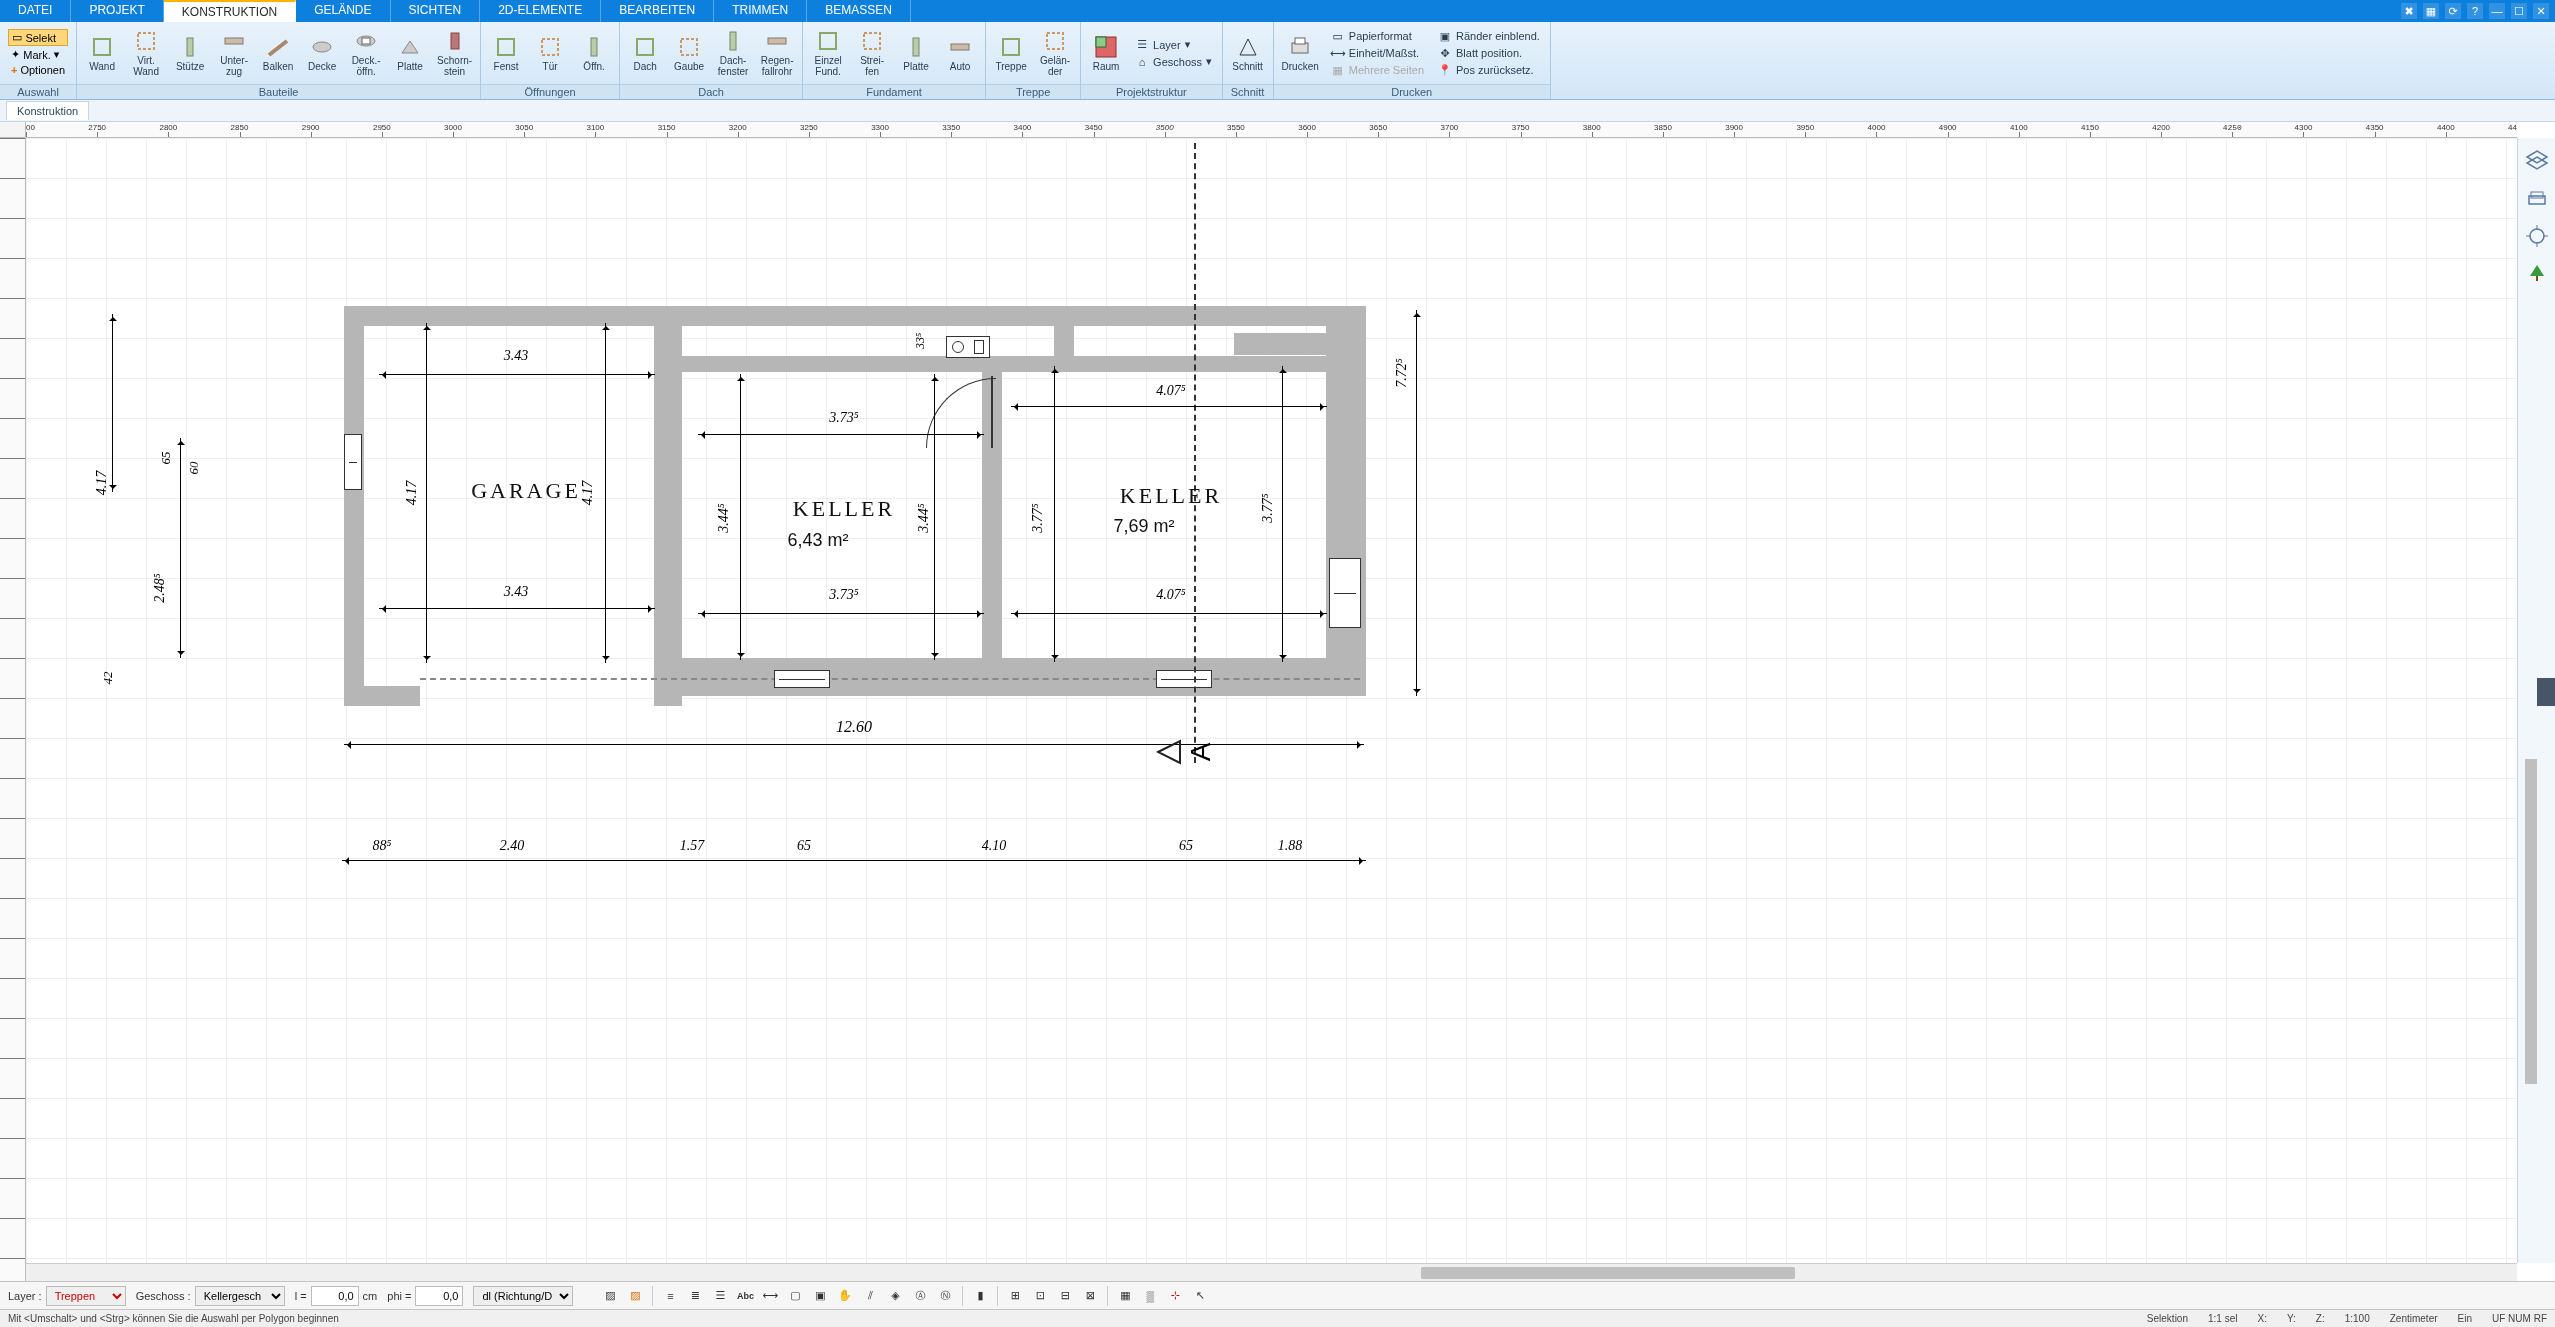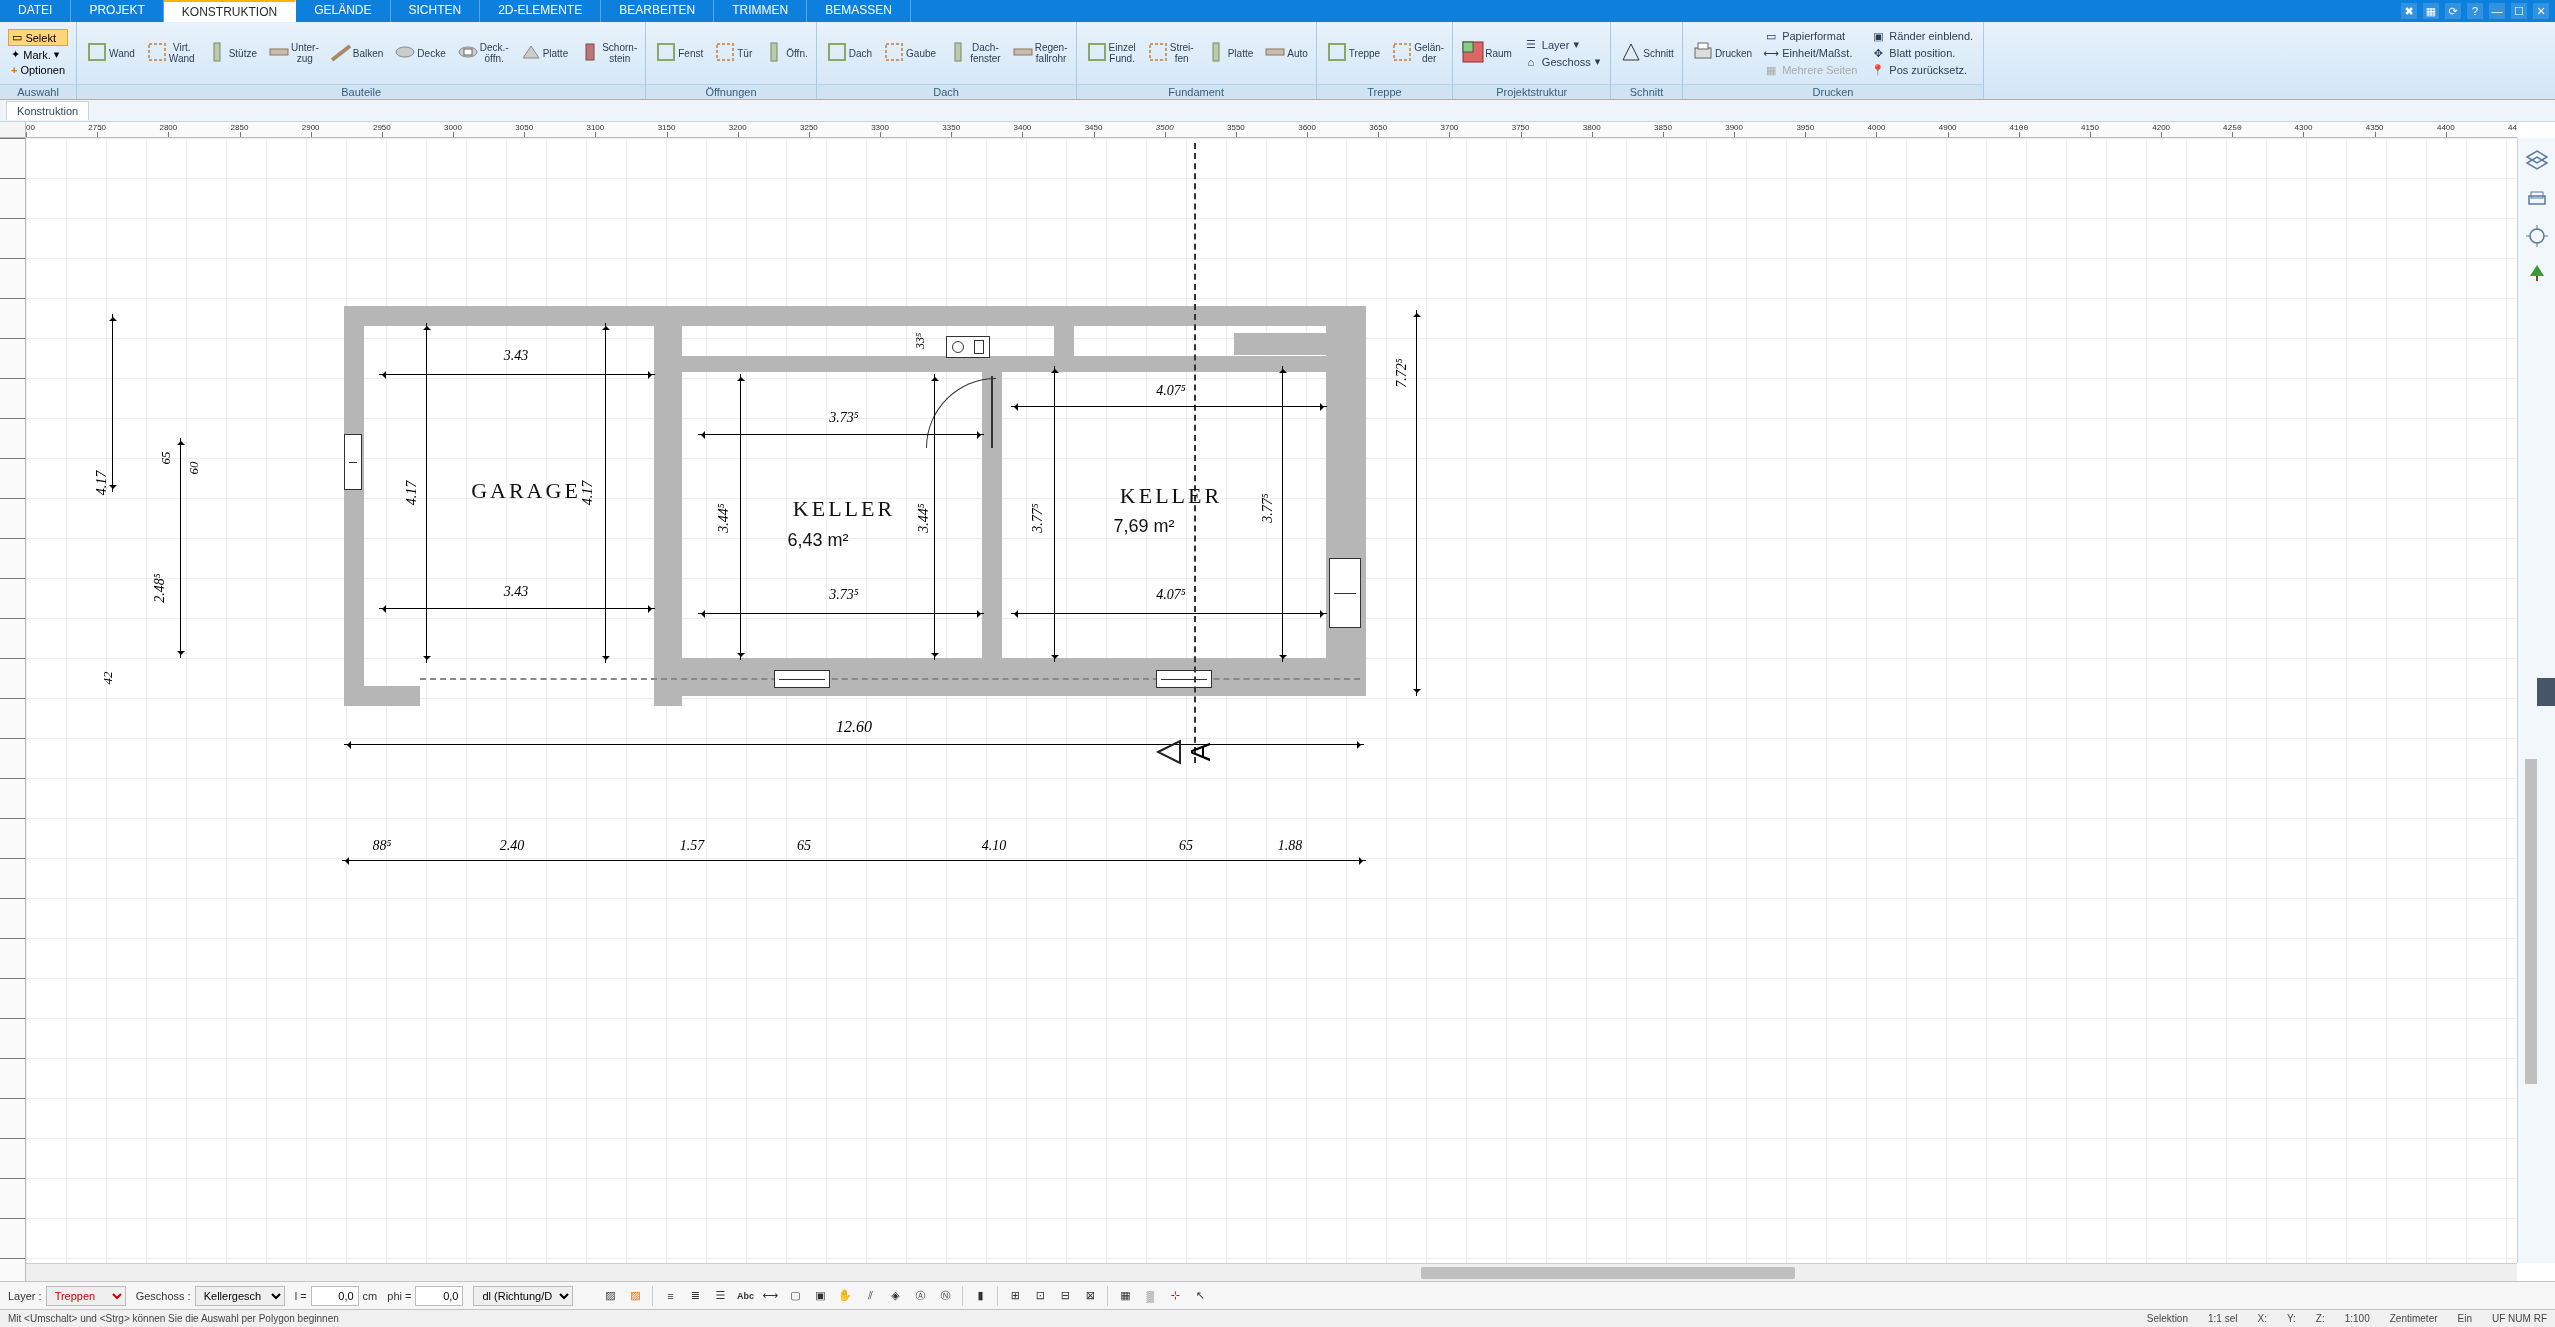--- a/index.html
+++ b/index.html
@@ -12,21 +12,21 @@
 .menu-tabs .spacer { flex: 1; }
 .menu-tabs .win-controls { display: flex; align-items: center; gap: 6px; padding-right: 6px; }
 .menu-tabs .win-controls span { width: 16px; height: 16px; display: inline-flex; align-items: center; justify-content: center; font-size: 11px; background: rgba(255,255,255,.15); }
 
 
 .ribbon { display: flex; height: 78px; background: linear-gradient(#e8f2fb,#d2e6f7); border-bottom: 1px solid #8db7dc; }
 .ribbon-group { display: flex; flex-direction: column; border-right: 1px solid #a8cae6; }
 .ribbon-group .items { flex: 1; display: flex; align-items: center; padding: 2px 4px; gap: 2px; }
 .ribbon-group .label { font-size: 11px; text-align: center; color: #3a5c7a; background: #cfe3f3; padding: 1px 0; border-top: 1px solid #b3d0e8; }
 
-.rb-btn { display: flex; flex-direction: row; align-items: center; justify-content: center; min-width: 42px; height: 58px; padding: 2px 4px; cursor: pointer; font-size: 10px; color: #2a3e52; border-radius: 3px; }
+.rb-btn { display: flex; flex-direction: column; align-items: center; justify-content: center; min-width: 42px; height: 58px; padding: 2px 4px; cursor: pointer; font-size: 10px; color: #2a3e52; border-radius: 3px; }
 .rb-btn .ico { width: 24px; height: 24px; margin-bottom: 2px; display:flex; align-items:center; justify-content:center; }
 .rb-btn .ico svg { width: 100%; height: 100%; }
 .rb-btn .txt { text-align: center; line-height: 11px; white-space: pre-line; }
 
 .rb-mini-col { display: flex; flex-direction: column; gap: 1px; padding: 0 4px; }
 .rb-mini { display: flex; align-items: center; gap: 4px; font-size: 11px; color: #2a3e52; padding: 1px 2px; cursor: pointer; white-space: nowrap; }
 .rb-mini .mi { width: 14px; height: 14px; display:inline-flex; align-items:center; justify-content:center; }
 
 
 .sel-col { display:flex; flex-direction:column; gap:1px; padding: 2px 4px; font-size:11px; }
@@ -494,21 +494,21 @@
           <div class="ticklabel" style="left: 1636.94px;">3850</div>
           <div class="tick" style="left: 1708.11px; height: 6px; top: 10px;"></div>
           <div class="ticklabel" style="left: 1708.11px;">3900</div>
           <div class="tick" style="left: 1779.29px; height: 6px; top: 10px;"></div>
           <div class="ticklabel" style="left: 1779.29px;">3950</div>
           <div class="tick" style="left: 1850.46px; height: 6px; top: 10px;"></div>
           <div class="ticklabel" style="left: 1850.46px;">4000</div>
           <div class="tick" style="left: 1921.63px; height: 6px; top: 10px;"></div>
           <div class="ticklabel" style="left: 1921.63px;">4900</div>
           <div class="tick" style="left: 1992.8px; height: 6px; top: 10px;"></div>
-          <div class="ticklabel" style="left: 1992.8px; font-family: Liberation Mono, monospace;">4100</div>
+          <div class="ticklabel" style="left: 1992.8px;">4100</div>
           <div class="tick" style="left: 2063.97px; height: 6px; top: 10px;"></div>
           <div class="ticklabel" style="left: 2063.97px;">4150</div>
           <div class="tick" style="left: 2135.14px; height: 6px; top: 10px;"></div>
           <div class="ticklabel" style="left: 2135.14px;">4200</div>
           <div class="tick" style="left: 2206.31px; height: 6px; top: 10px;"></div>
           <div class="ticklabel" style="left: 2206.31px; font-family: Liberation Mono, monospace;">4250</div>
           <div class="tick" style="left: 2277.49px; height: 6px; top: 10px;"></div>
           <div class="ticklabel" style="left: 2277.49px; text-align: center;">4300</div>
           <div class="tick" style="left: 2348.66px; height: 6px; top: 10px;"></div>
           <div class="ticklabel" style="left: 2348.66px;">4350</div>

